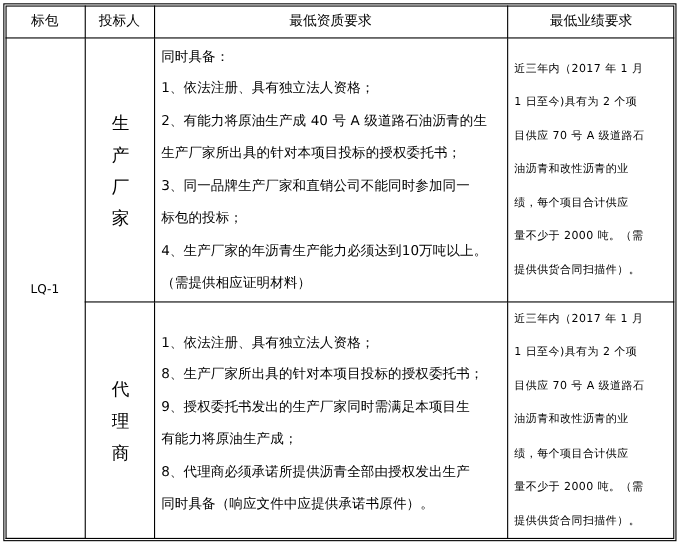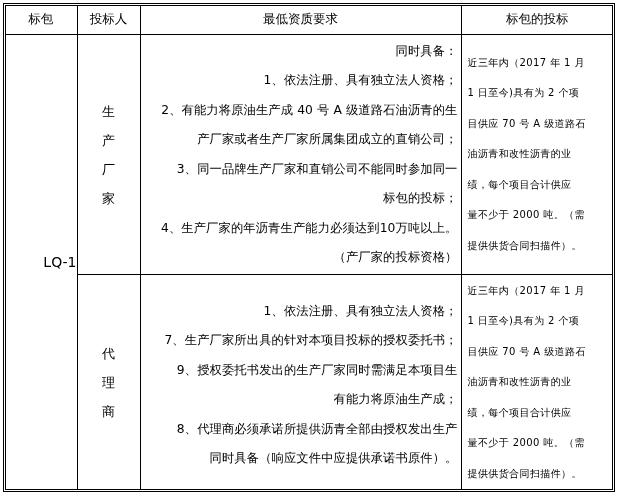--- a/index.html
+++ b/index.html
@@ -8,24 +8,24 @@
   .frame { position:absolute; left:3px; top:3px; width:612px; height:489px;
            border:3px double #000; box-sizing:border-box; }
   table { position:absolute; left:5px; top:5px; width:608px; height:485px;
           border-collapse:collapse; table-layout:fixed; }
   td, th { border:1px solid #000; padding:0; vertical-align:middle; font-weight:normal; }
   th { height:29px; text-align:center; font-size:12.5px; }
   .c1 { width:72px; }
   .c2 { width:63px; }
   .c3 { width:321px; }
   .c4 { width:152px; }
-  .pkg { text-align:right; font-size:14px; }
+  .pkg { text-align:center; font-size:11px; }
   .bidder { text-align:center; }
-  .vert { display:inline-block; width:14px; line-height:29px; font-size:13px; word-break:break-all;text-align:center; }
-  .qual { padding:0 3px 0 6px; text-align:right; }
+  .vert { display:inline-block; width:14px; line-height:29px; font-size:16px; word-break:break-all;text-align:center; }
+  .qual { padding:0 3px 0 6px; text-align:left; }
   .qual .line { line-height:29.5px; font-size:12.3px; white-space:nowrap; letter-spacing:0.1px; }
   .perf { padding:0 4px 0 6px; }
   .perf .line { line-height:30.5px; font-size:10px; white-space:nowrap; letter-spacing:0.4px; }
   table tr:first-child th { border-top:none; }
   table tr td:first-child, table tr th:first-child { border-left:none; }
   table tr td:last-child, table tr th:last-child { border-right:none; }
   table tr:last-child td { border-bottom:none; }
 </style>
 </head>
 <body>
@@ -36,54 +36,54 @@
       <col class="c1">
       <col class="c2">
       <col class="c3">
       <col class="c4">
     </colgroup>
   <tbody>
       <tr>
     <th>标包</th>
     <th>投标人</th>
     <th>最低资质要求</th>
-    <th>标包的投标</th>
+    <th>最低业绩要求</th>
   </tr>
   <tr style="height:240px">
     <td rowspan="2" class="pkg">LQ-1</td>
     <td class="bidder">
       <span class="vert">生产厂家</span>
     </td>
     <td class="qual">
       <div class="line">同时具备：</div>
       <div class="line">1、依法注册、具有独立法人资格；</div>
       <div class="line">2、有能力将原油生产成 40 号 A 级道路石油沥青的生</div>
-      <div class="line">产厂家或者生产厂家所属集团成立的直销公司；</div>
+      <div class="line">生产厂家所出具的针对本项目投标的授权委托书；</div>
       <div class="line">3、同一品牌生产厂家和直销公司不能同时参加同一</div>
       <div class="line">标包的投标；</div>
       <div class="line">4、生产厂家的年沥青生产能力必须达到10万吨以上。</div>
-      <div class="line">（产厂家的投标资格）</div>
+      <div class="line">（需提供相应证明材料）</div>
     </td>
     <td class="perf">
       <div class="line">近三年内（2017 年 1 月</div>
       <div class="line">1 日至今)具有为 2 个项</div>
       <div class="line">目供应 70 号 A 级道路石</div>
       <div class="line">油沥青和改性沥青的业</div>
       <div class="line">绩，每个项目合计供应</div>
       <div class="line">量不少于 2000 吨。（需</div>
       <div class="line">提供供货合同扫描件）。</div>
     </td>
   </tr>
   <tr>
     <td class="bidder">
       <span class="vert">代理商</span>
     </td>
     <td class="qual" style="padding-top:6px">
       <div class="line">1、依法注册、具有独立法人资格；</div>
-      <div class="line">7、生产厂家所出具的针对本项目投标的授权委托书；</div>
+      <div class="line">8、生产厂家所出具的针对本项目投标的授权委托书；</div>
       <div class="line">9、授权委托书发出的生产厂家同时需满足本项目生</div>
       <div class="line">有能力将原油生产成；</div>
       <div class="line">8、代理商必须承诺所提供沥青全部由授权发出生产</div>
       <div class="line">同时具备（响应文件中应提供承诺书原件）。</div>
     </td>
     <td class="perf">
       <div class="line">近三年内（2017 年 1 月</div>
       <div class="line">1 日至今)具有为 2 个项</div>
       <div class="line">目供应 70 号 A 级道路石</div>
       <div class="line">油沥青和改性沥青的业</div>

